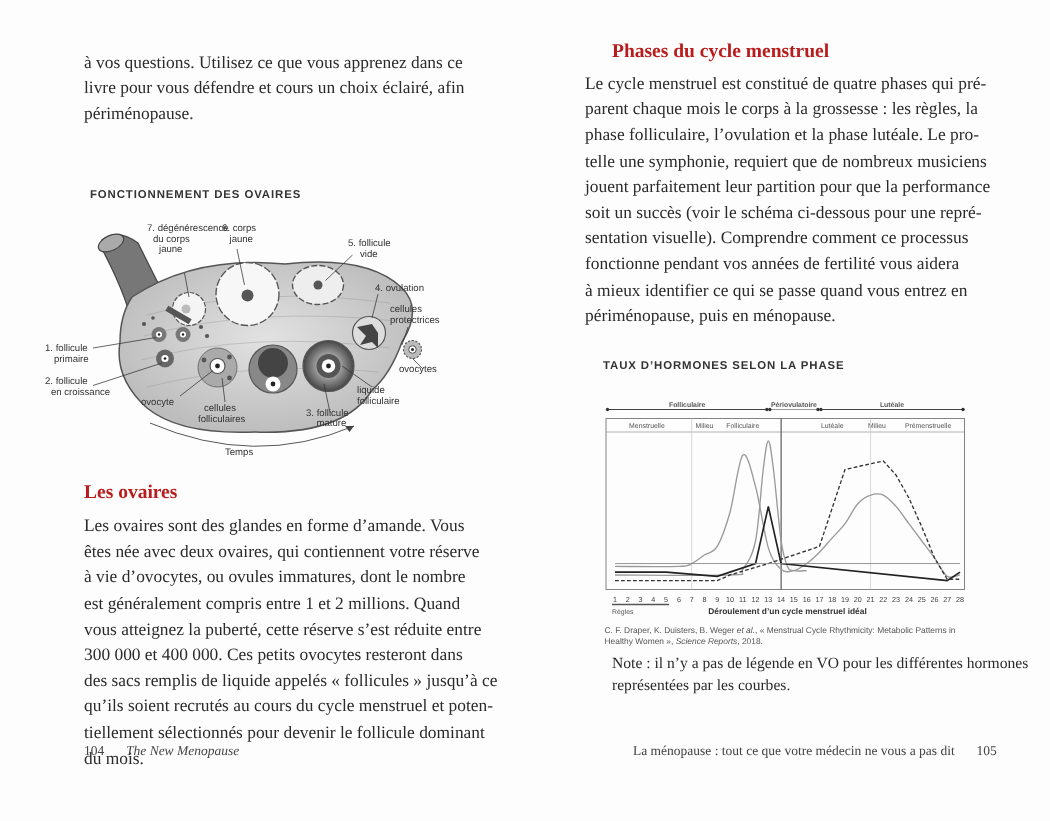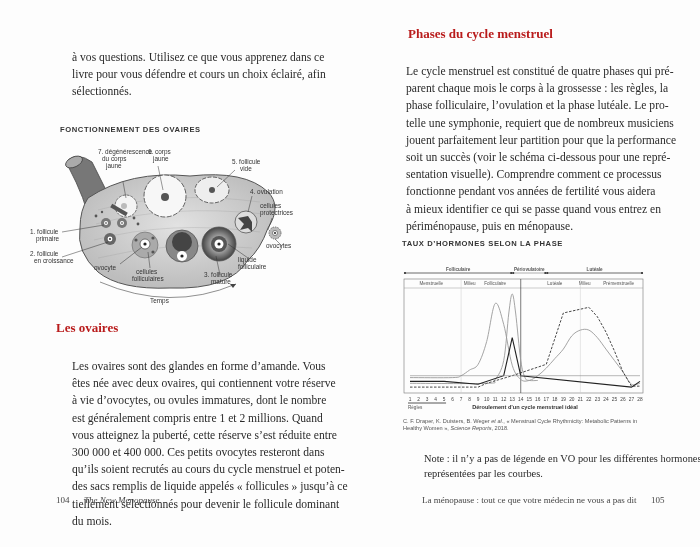--- a/index.html
+++ b/index.html
@@ -1,42 +1,42 @@
 <!DOCTYPE html>
 <html><head>
 <meta charset="utf-8">
 <style>
   html, body { margin:0; padding:0; }
   body { width:700px; height:547px; background:#fdfdfd; position:relative; overflow:hidden;
          font-family:"Liberation Serif", serif; color:#2a2a2a; }
   .page { position:absolute; top:0; height:547px; }
   .left { left:0; width:350px; }
   .right { left:350px; width:350px; }
-  .para { position:absolute; font-size:11.6px; line-height:17.2px; text-align:justify; margin:16px; hyphens:manual; }
+  .para { position:absolute; font-size:11.6px; line-height:17.2px; text-align:justify; margin:0; hyphens:manual; }
   .para .ln { display:block; text-align:justify; text-align-last:justify; white-space:nowrap; }
   .para .ln.last { text-align-last:left; }
   h2 { position:absolute; margin:0; font-size:13px; font-weight:bold; font-family:"Liberation Serif", serif; color:#b91c1c; }
   .fig-title { position:absolute; font-family:"Liberation Sans", sans-serif; font-size:7.6px; font-weight:bold; letter-spacing:0.6px; color:#333; }
   .folio { position:absolute; font-size:9px; color:#444; }
   .folio i { font-style:italic; }
   .diag-label { font-family:"Liberation Sans", sans-serif; font-size:6.4px; fill:#333; }
   .ch-small { font-family:"Liberation Sans", sans-serif; font-size:4.6px; fill:#555; }
   .ch-tick { font-family:"Liberation Sans", sans-serif; font-size:4.8px; fill:#444; }
   .ch-bold { font-family:"Liberation Sans", sans-serif; font-size:5.6px; font-weight:bold; fill:#333; }
   .caption { position:absolute; font-family:"Liberation Sans", sans-serif; font-size:5.6px; color:#555; line-height:7.4px; }
   .caption i { font-style:italic; }
 </style>
 </head>
 <body>
 
 <div class="page left">
   <p class="para" style="left:56px; top:33px; width:238px;">
     <span class="ln">à vos questions. Utilisez ce que vous apprenez dans ce</span>
     <span class="ln">livre pour vous défendre et cours un choix éclairé, afin</span>
-    <span class="ln last">sélectionnés.</span>
+    <span class="ln last">périménopause.</span>
   </p>
 
   <div class="fig-title" style="left:60px; top:125px; width:230px;">FONCTIONNEMENT DES OVAIRES</div>
 
   <svg style="position:absolute; left:20px; top:140px;" width="300" height="170" viewBox="0 0 300 170">
     <defs>
       <radialGradient id="folG" cx="50%" cy="50%" r="50%">
         <stop offset="0%" stop-color="#eee"></stop>
           <stop offset="60%" stop-color="#888"></stop>
           <stop offset="100%" stop-color="#444"></stop>
@@ -170,22 +170,22 @@
 
   <h2 style="left:56px; top:320px;">Les ovaires</h2>
 
   <p class="para" style="left:56px; top:342px; width:238px;">
     <span class="ln">Les ovaires sont des glandes en forme d’amande. Vous</span>
     <span class="ln">êtes née avec deux ovaires, qui contiennent votre réserve</span>
     <span class="ln">à vie d’ovocytes, ou ovules immatures, dont le nombre</span>
     <span class="ln">est généralement compris entre 1 et 2 millions. Quand</span>
     <span class="ln">vous atteignez la puberté, cette réserve s’est réduite entre</span>
     <span class="ln">300 000 et 400 000. Ces petits ovocytes resteront dans</span>
+    <span class="ln">des sacs remplis de liquide appelés « follicules » jusqu’à ce</span>
     <span class="ln">qu’ils soient recrutés au cours du cycle menstruel et poten-</span>
-    <span class="ln">des sacs remplis de liquide appelés « follicules » jusqu’à ce</span>
     <span class="ln">tiellement sélectionnés pour devenir le follicule dominant</span>
     <span class="ln last">du mois.</span>
   </p>
 
   <div class="folio" style="left:56px; top:495px;">
     <span>104</span>
     <span style="display:inline-block; width:10px;"></span>
     <i>The New Menopause</i>
   </div>
 </div>

